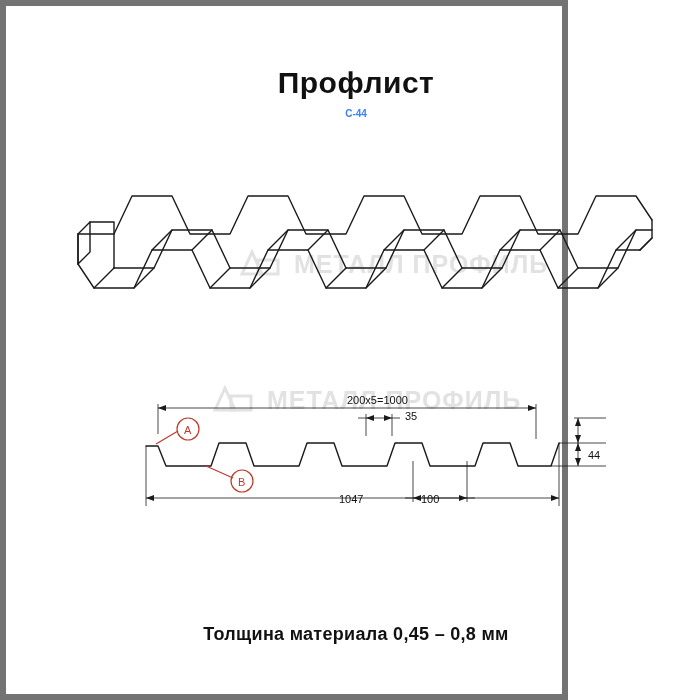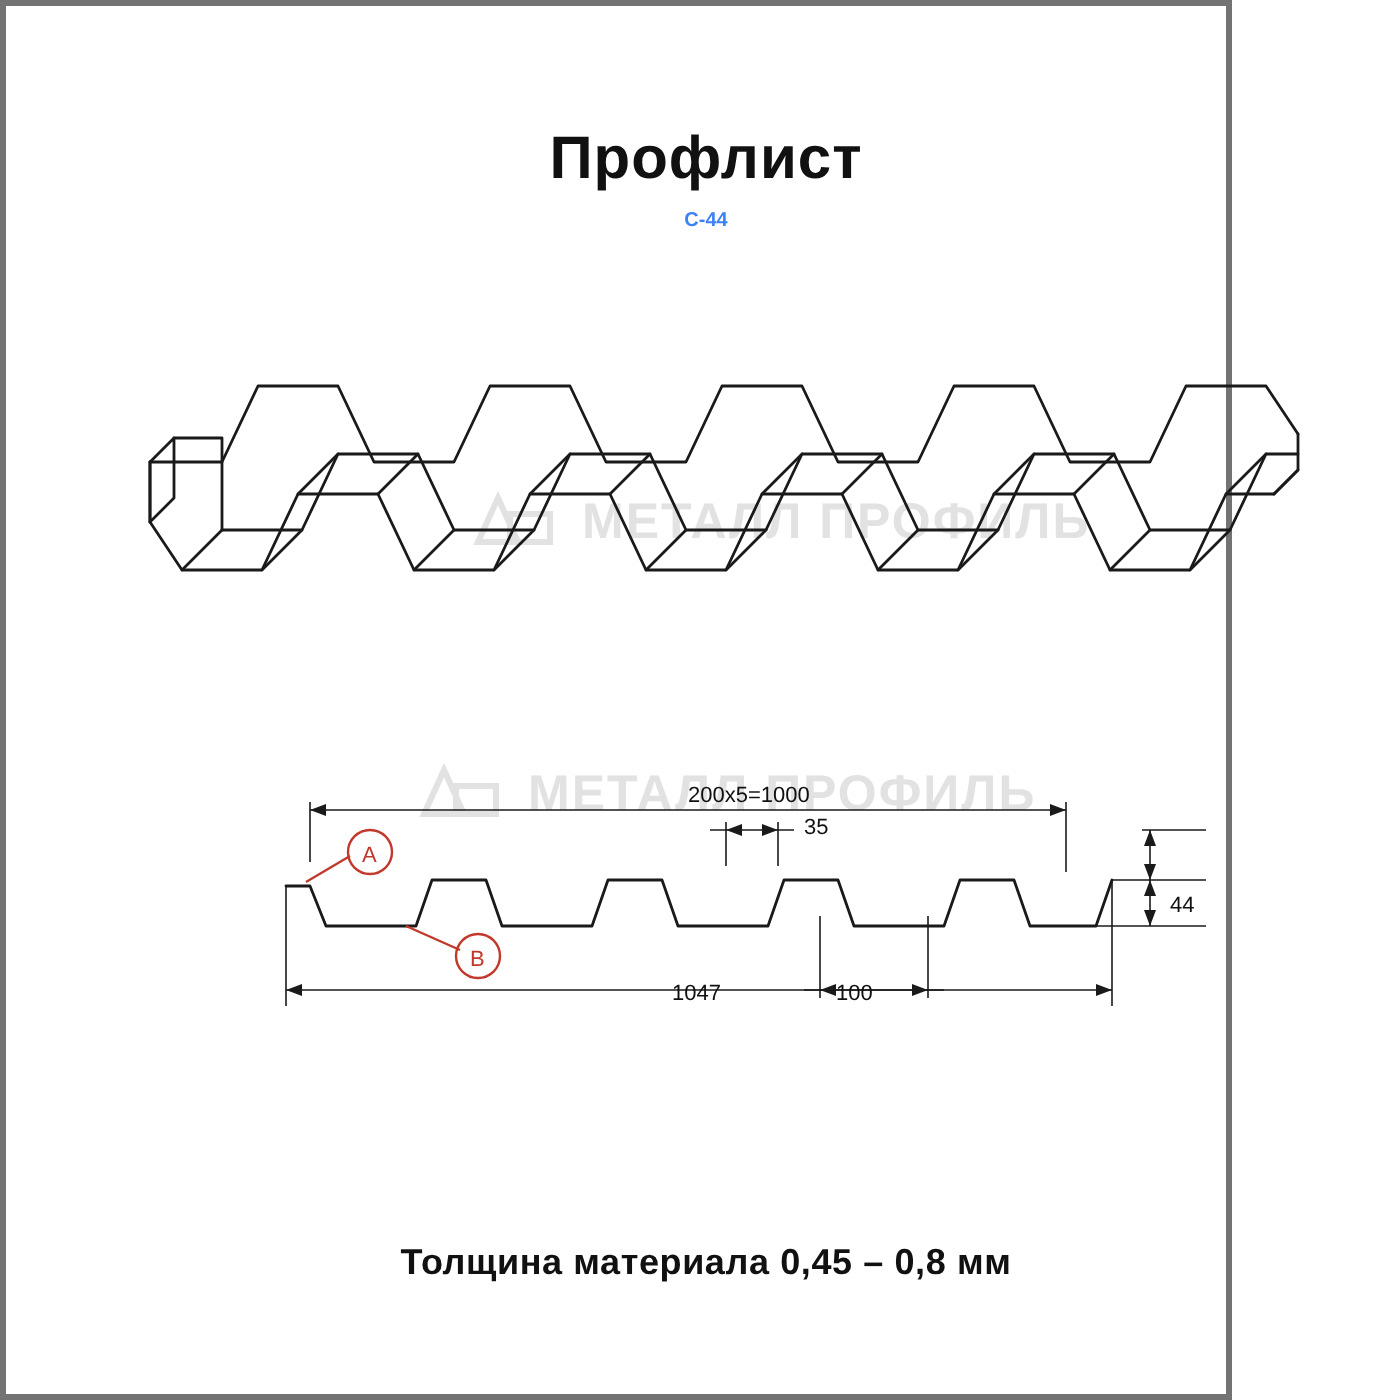--- a/index.html
+++ b/index.html
@@ -10,24 +10,24 @@
   body {
     width: 700px;
     height: 700px;
     font-family: "Liberation Sans", sans-serif;
     color: #1a1a1a;
     position: relative;
     overflow: hidden;
   }
   .page {
     position: relative;
-    width: 616px;
+    width: 568px;
     height: 700px;
     box-sizing: border-box;
-    border: 3px solid #737373;
+    border: 6px solid #737373;
   }
   
   .title {
     position: absolute;
     top: 60px;
     left: 0;
     width: 700px;
     text-align: center;
     font-size: 30px;
     font-weight: bold;

